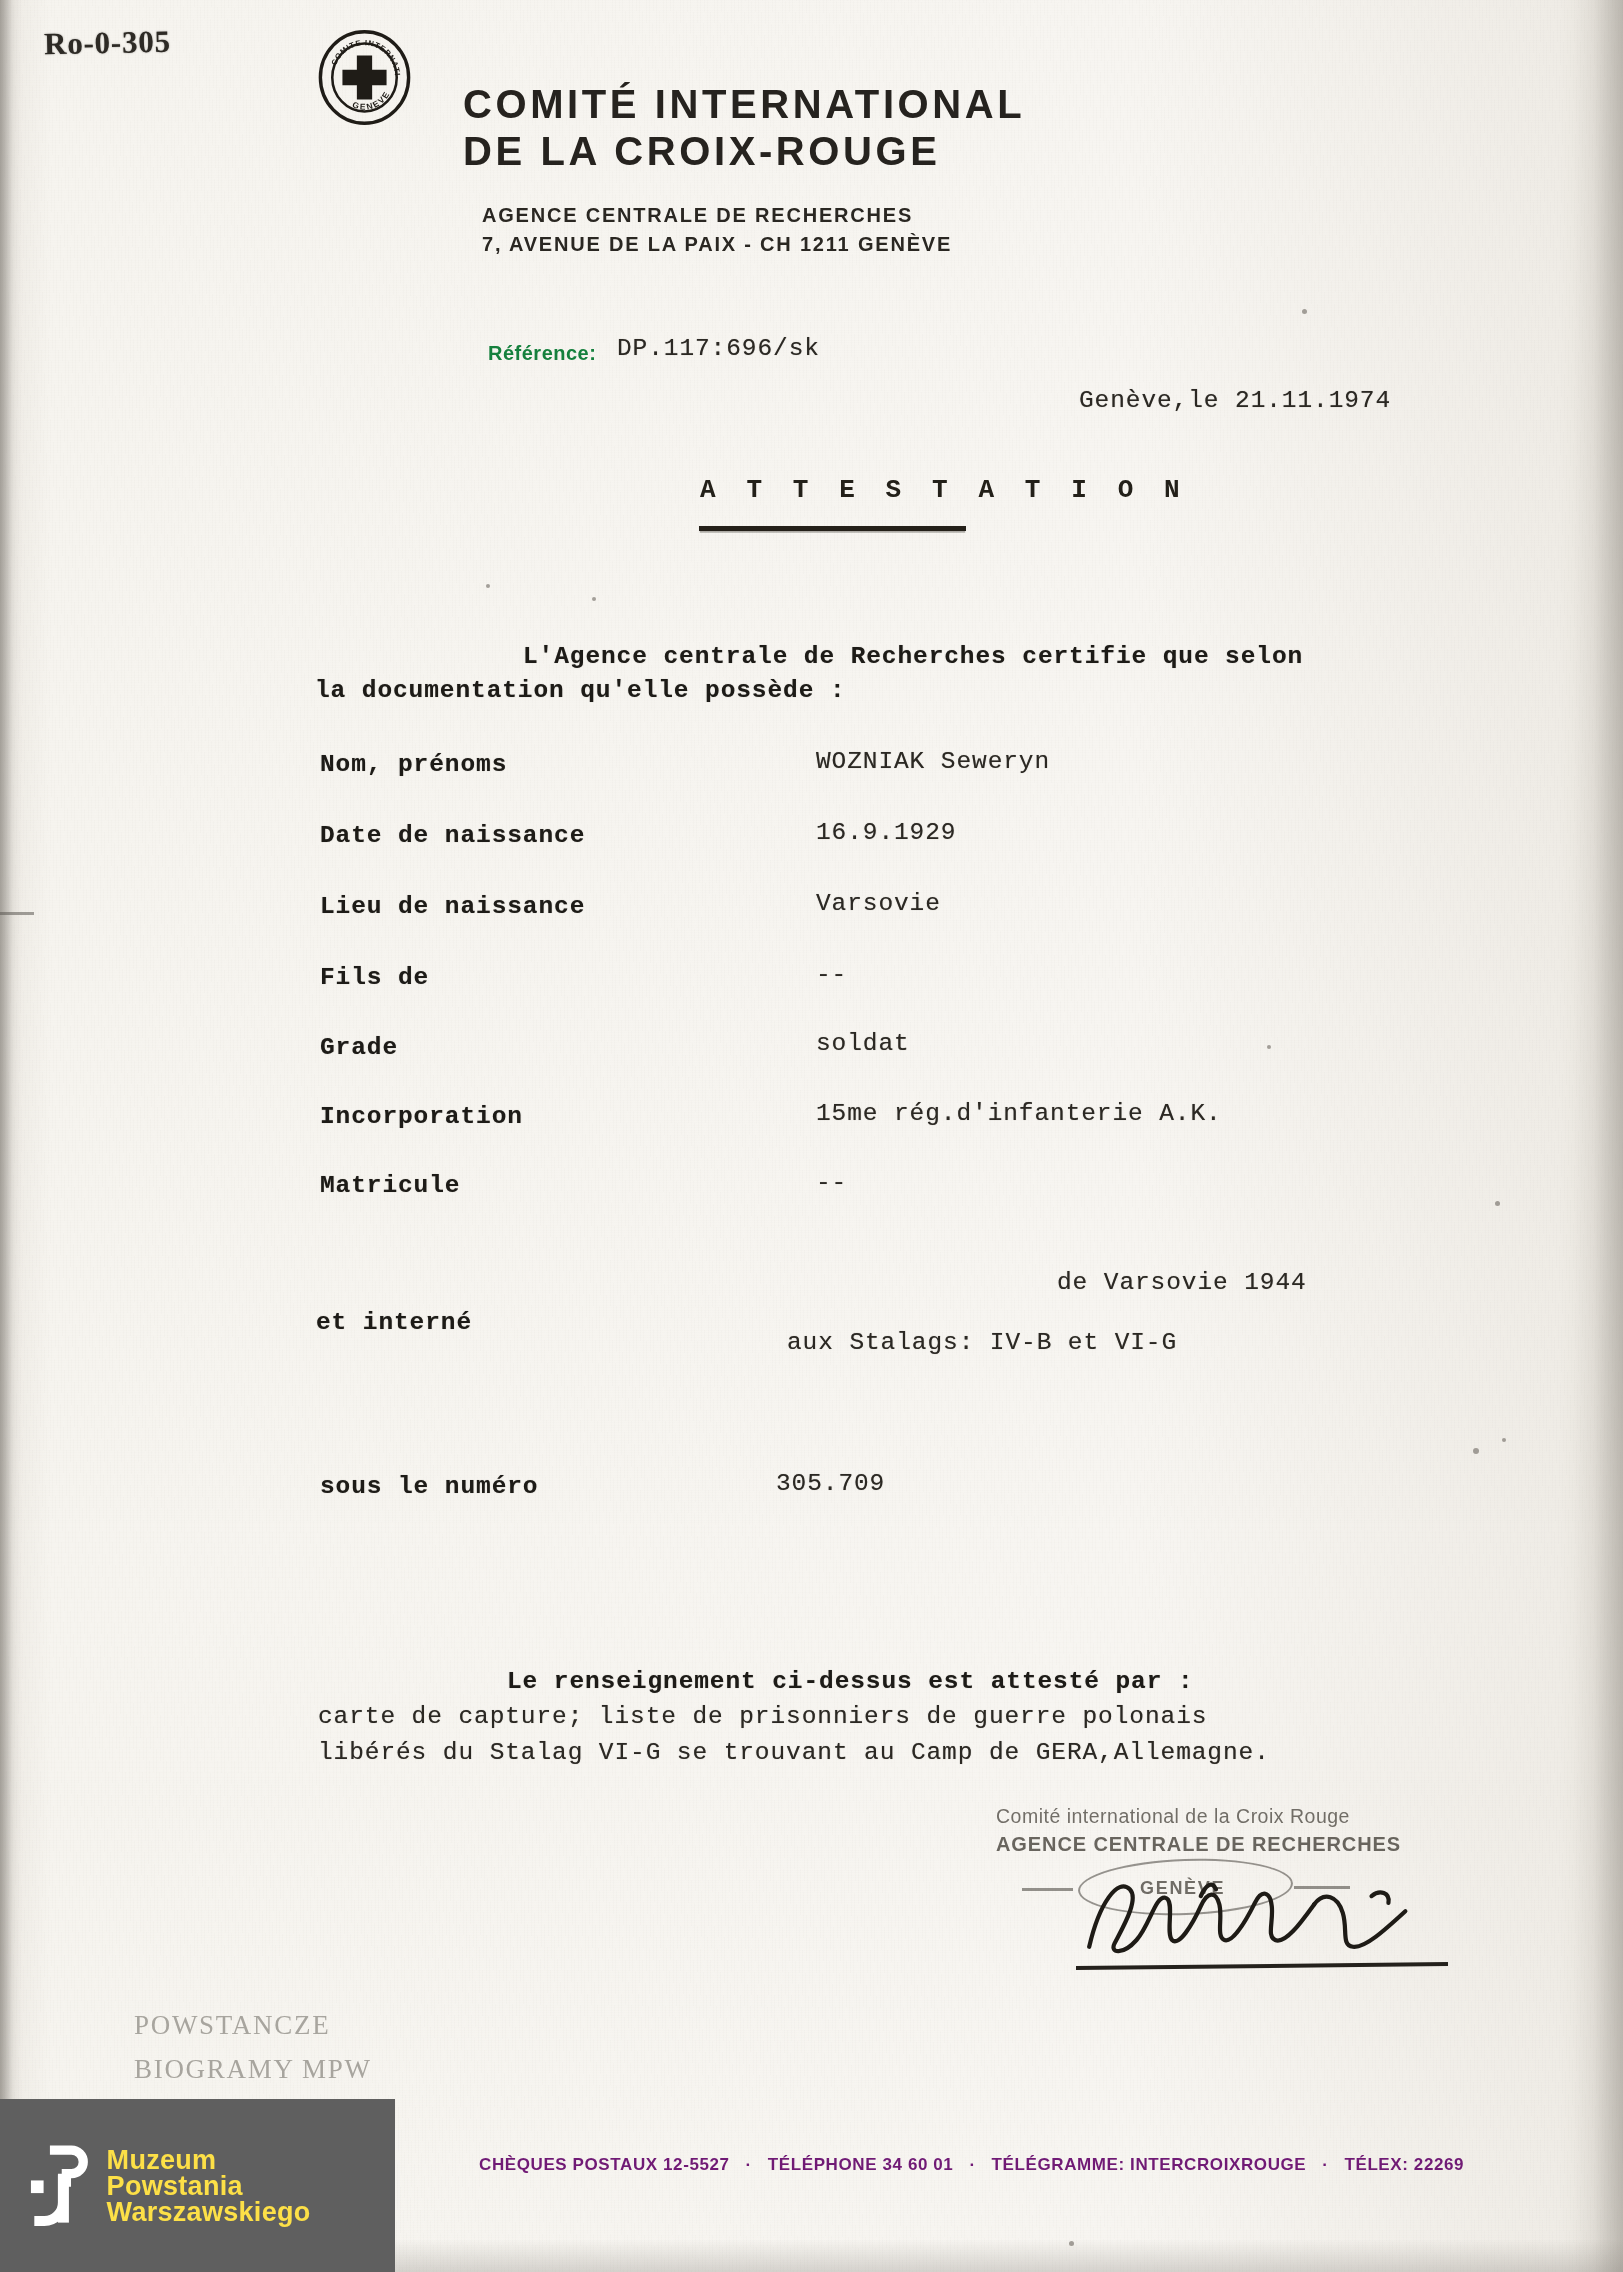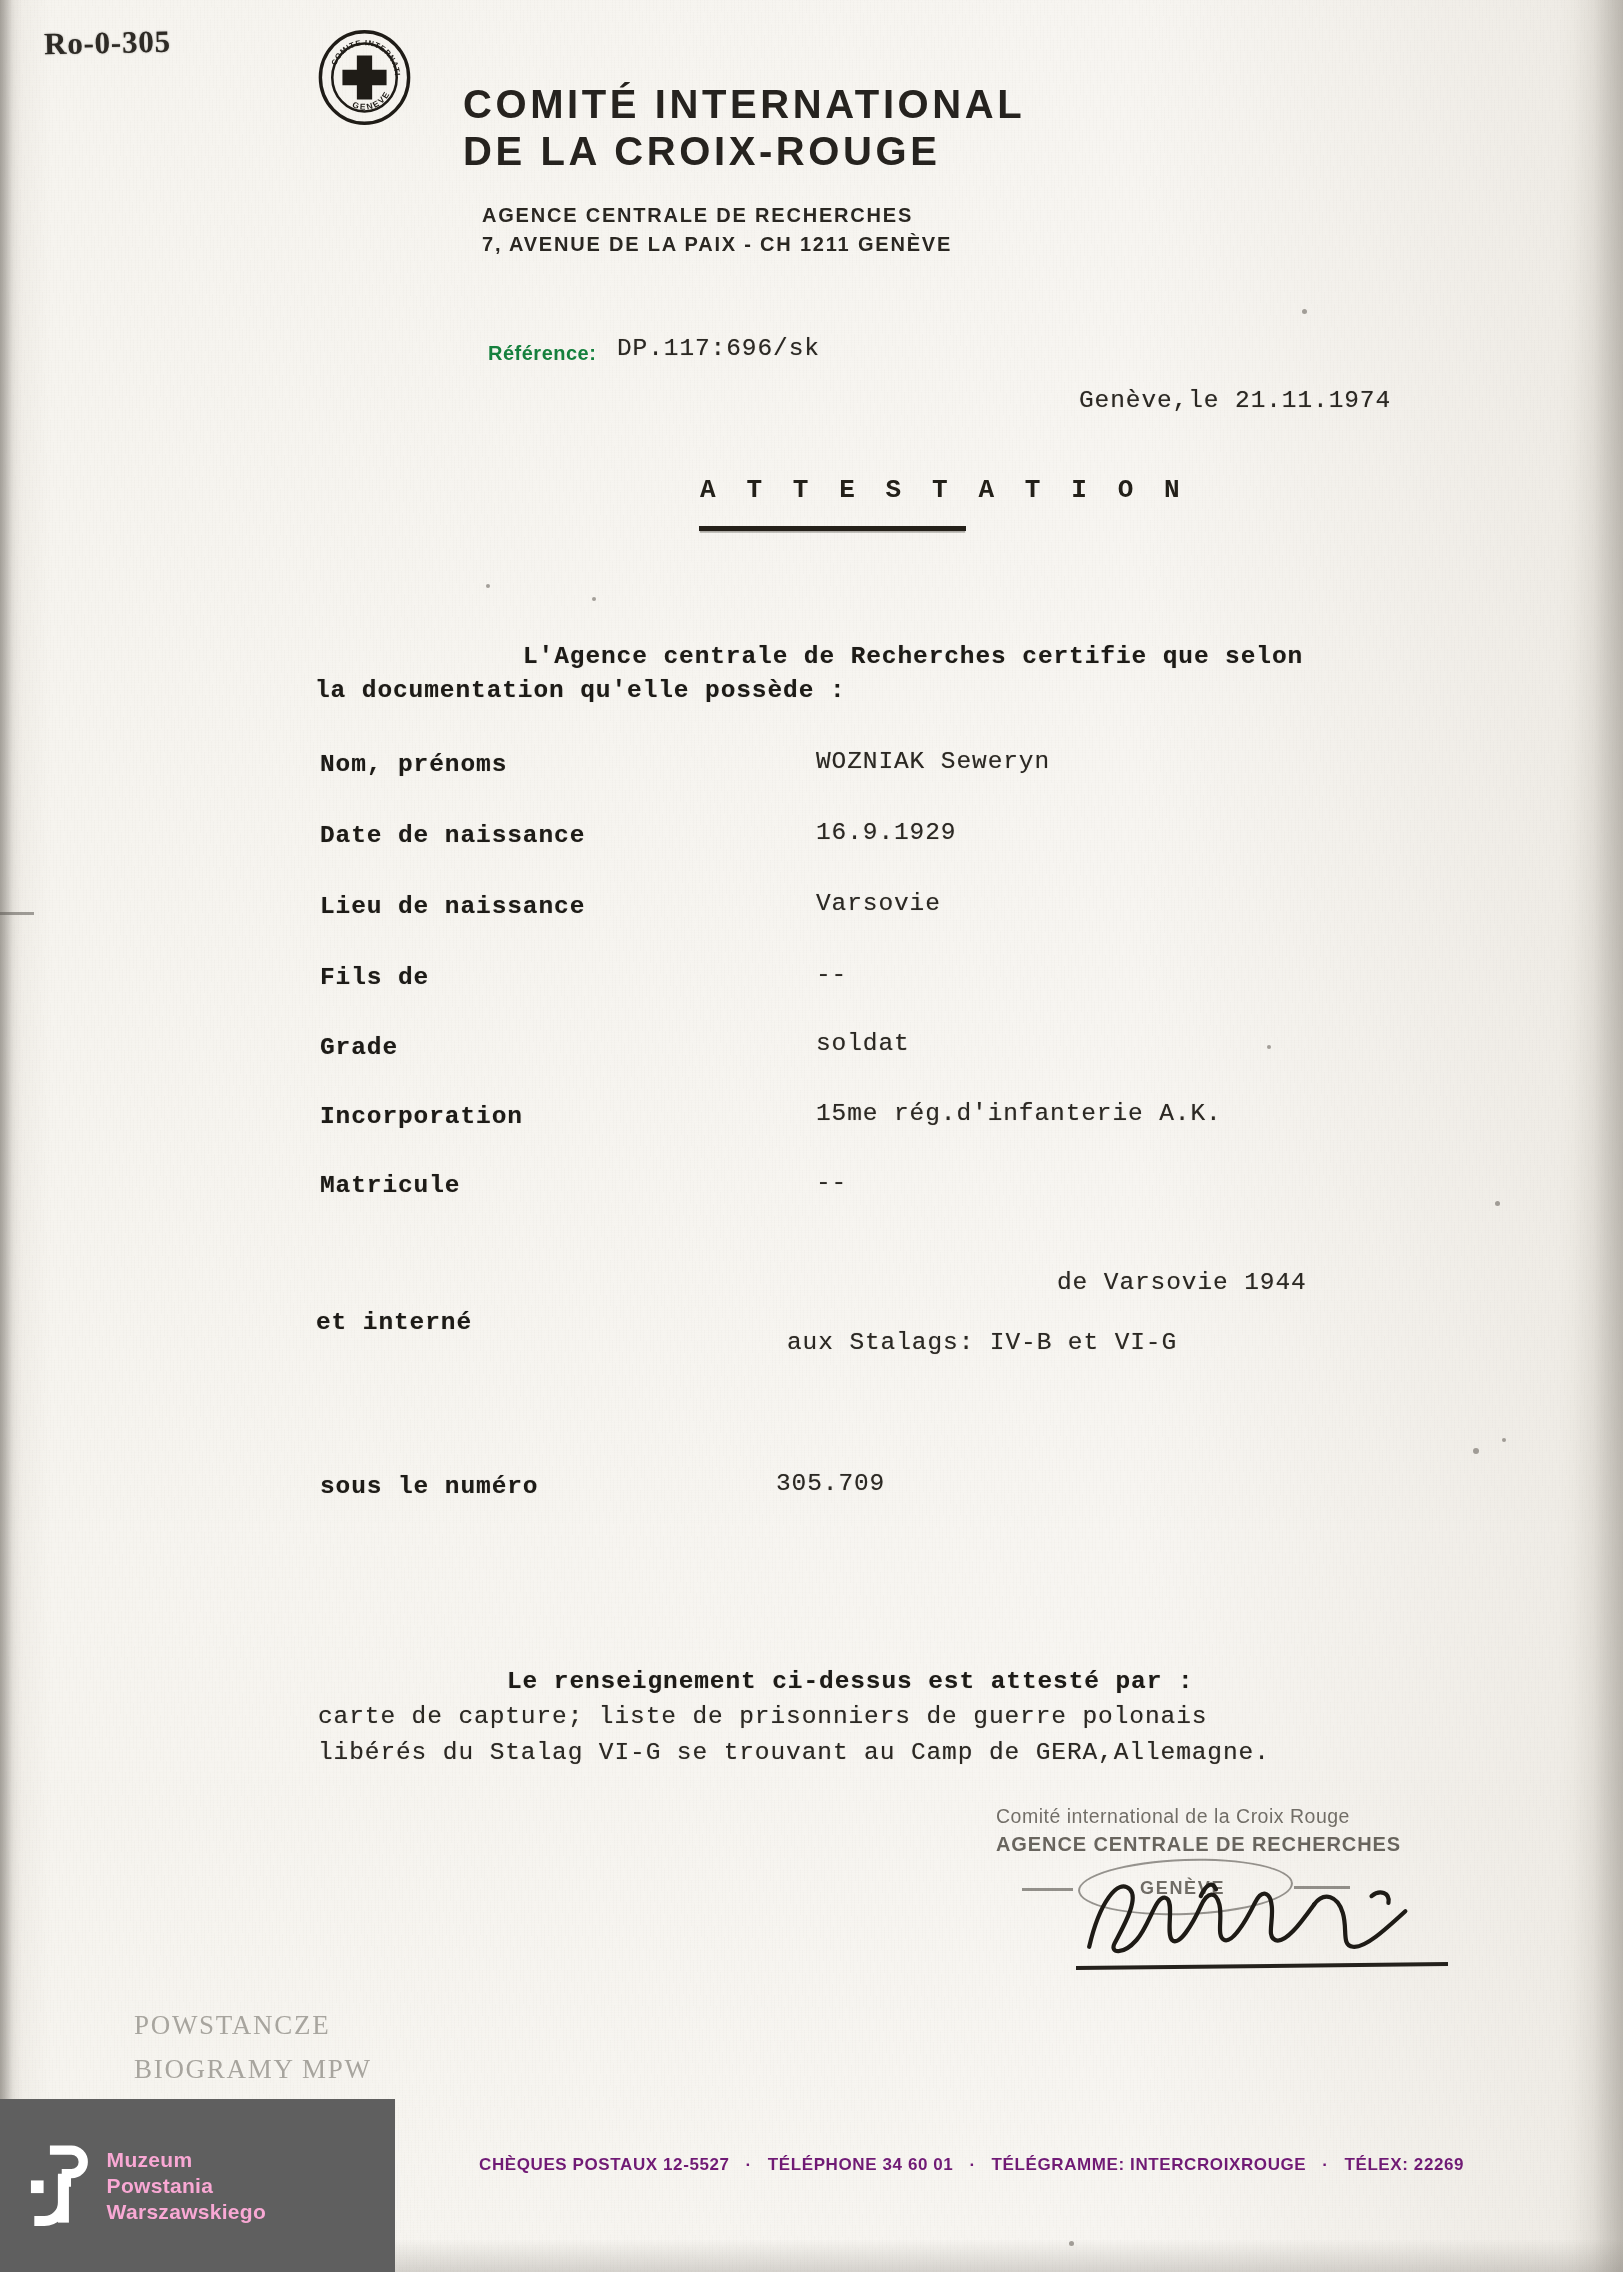--- a/index.html
+++ b/index.html
@@ -267,23 +267,23 @@
     align-items: center;
   }
   #museum-anchor {
     width: 88px;
     margin-left: 18.6px;
     display: flex;
     justify-content: center;
   }
   #museum-anchor svg { display: block; }
   #museum-text {
-    color: #f9a8d4;
-    font-family: "Liberation Sans", sans-serif;
-    font-size: 21px;
+    color: #fde047;
+    font-family: "Liberation Sans", sans-serif;
+    font-size: 27px;
     font-weight: bold;
     line-height: 26px;
     letter-spacing: 0.3px;
   }
 
   
   #footer {
     left: 479px;
     top: 2155px;
     font-family: "Liberation Sans", sans-serif;

